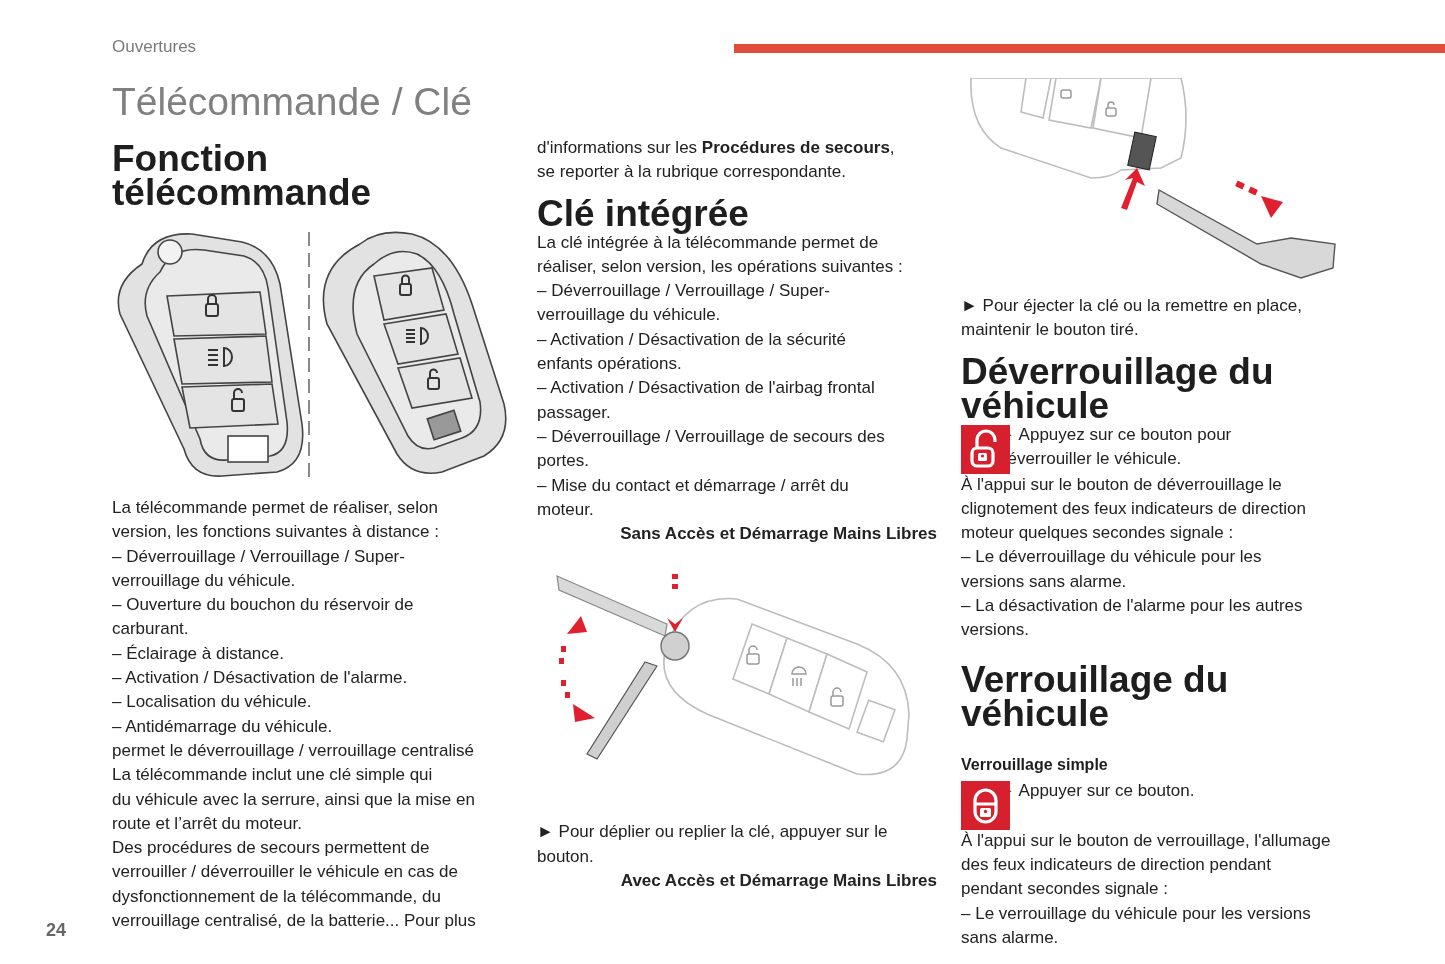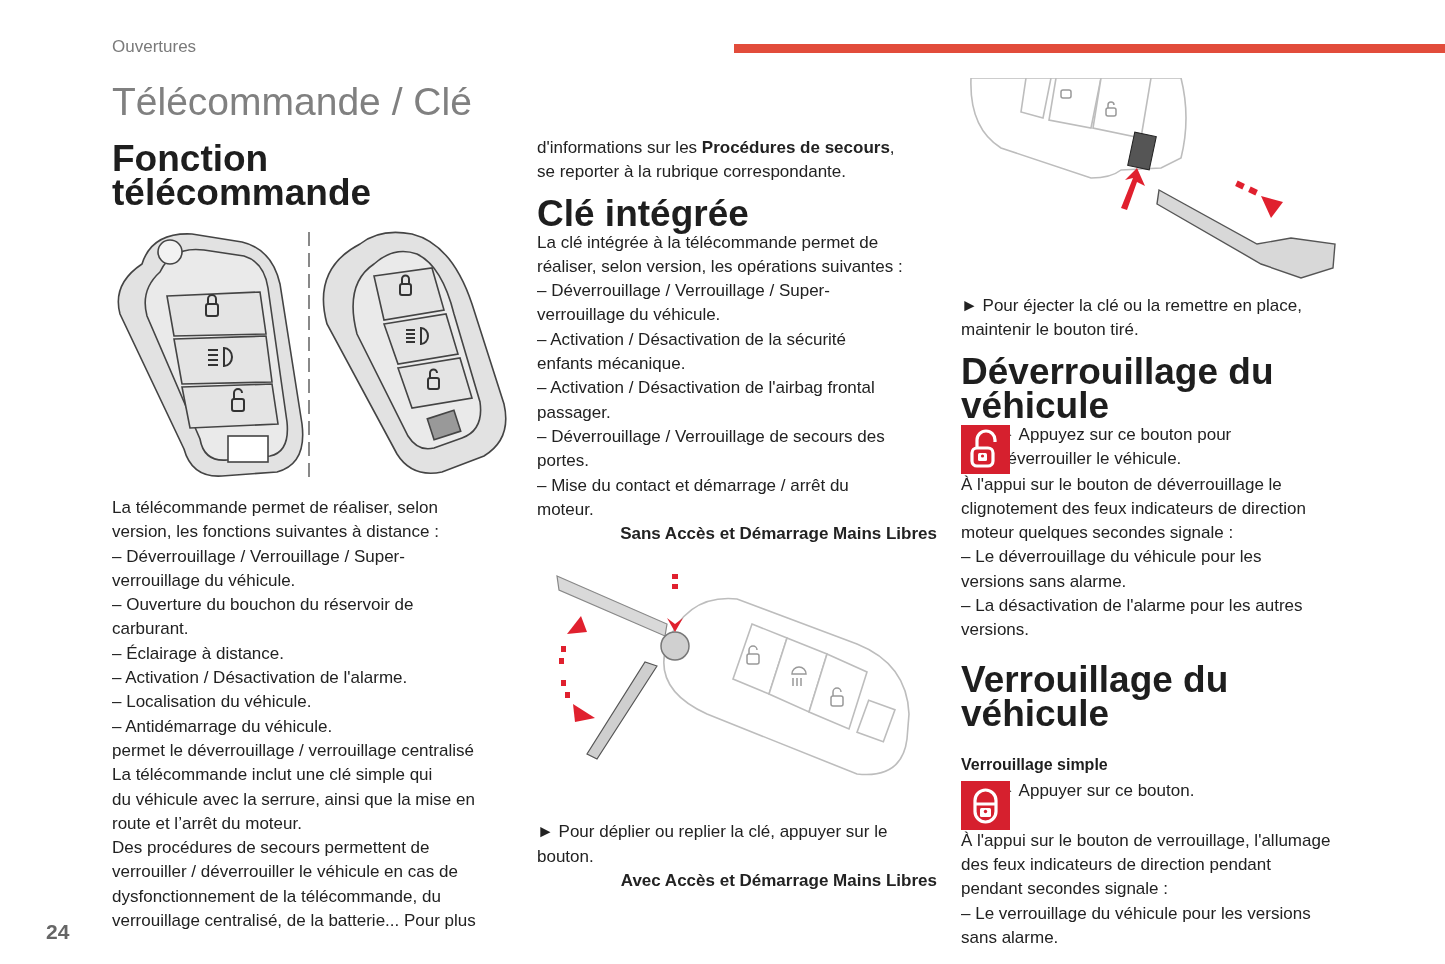--- a/index.html
+++ b/index.html
@@ -2,21 +2,21 @@
 <html><head>
 <meta charset="utf-8">
 <style>
   * { box-sizing: border-box; margin: 0; padding: 0; }
   html, body { width: 1445px; height: 964px; background: #ffffff; overflow: hidden; }
   body { position: relative; font-family: "Liberation Sans", sans-serif; color: #222222; }
 
   .header-label { position: absolute; left: 112px; top: 37px; font-size: 17px; color: #7a7a7a; }
   .header-bar { position: absolute; left: 734px; top: 44px; width: 711px; height: 9px; background: #e24c3b; }
 
-  .page-number { position: absolute; left: 46px; top: 920px; font-size: 21px; font-weight: bold; color: #666666; }
+  .page-number { position: absolute; left: 46px; top: 920px; font-size: 18px; font-weight: bold; color: #666666; }
 
   .col { position: absolute; font-size: 17px; line-height: 24.3px; color: #222222; }
   .col p { margin: 0; }
   .col-1 { left: 112px; top: 80px; width: 400px; }
   .col-2 { left: 537px; top: 88px; width: 400px; margin-top: 48px; }
   .col-3 { left: 961px; top: 78px; width: 420px; }
 
   .page-title { font-size: 39px; color: #808080; font-weight: normal; line-height: 44px; margin-bottom: 18px; }
   .h2 { font-size: 37px; font-weight: bold; color: #1e1e1e; line-height: 34px; }
   .h3 { font-size: 16px; font-weight: bold; color: #1e1e1e; line-height: 28px; }
@@ -109,21 +109,21 @@
 <div class="col col-2">
   <p><span>d'informations sur les </span><span class="bold">Procédures de secours</span><span>,</span></p>
   <p>se reporter à la rubrique correspondante.</p>
   <div class="spacer-m"></div>
   <h2 class="h2">Clé intégrée</h2>
   <p>La clé intégrée à la télécommande permet de</p>
   <p>réaliser, selon version, les opérations suivantes :</p>
   <p>–  Déverrouillage / Verrouillage / Super-</p>
   <p>verrouillage du véhicule.</p>
   <p>–  Activation / Désactivation de la sécurité</p>
-  <p>enfants mécanique.</p>
+  <p>enfants opérations.</p>
   <p>–  Activation / Désactivation de l'airbag frontal</p>
   <p>passager.</p>
   <p>–  Déverrouillage / Verrouillage de secours des</p>
   <p>portes.</p>
   <p>–  Mise du contact et démarrage / arrêt du</p>
   <p>moteur.</p>
   <p class="bold-line">Sans Accès et Démarrage Mains Libres</p>
 
   <div class="figure fig-fold">
     <svg width="380" height="230" viewBox="0 0 380 230">

